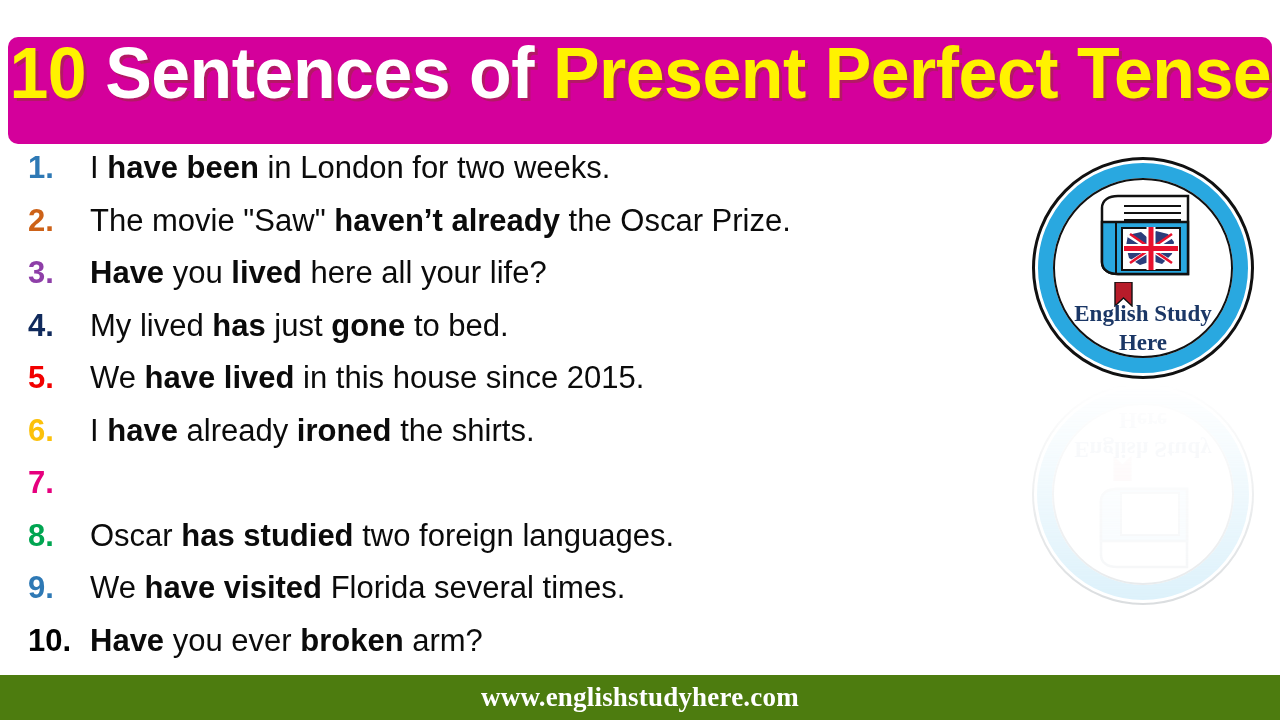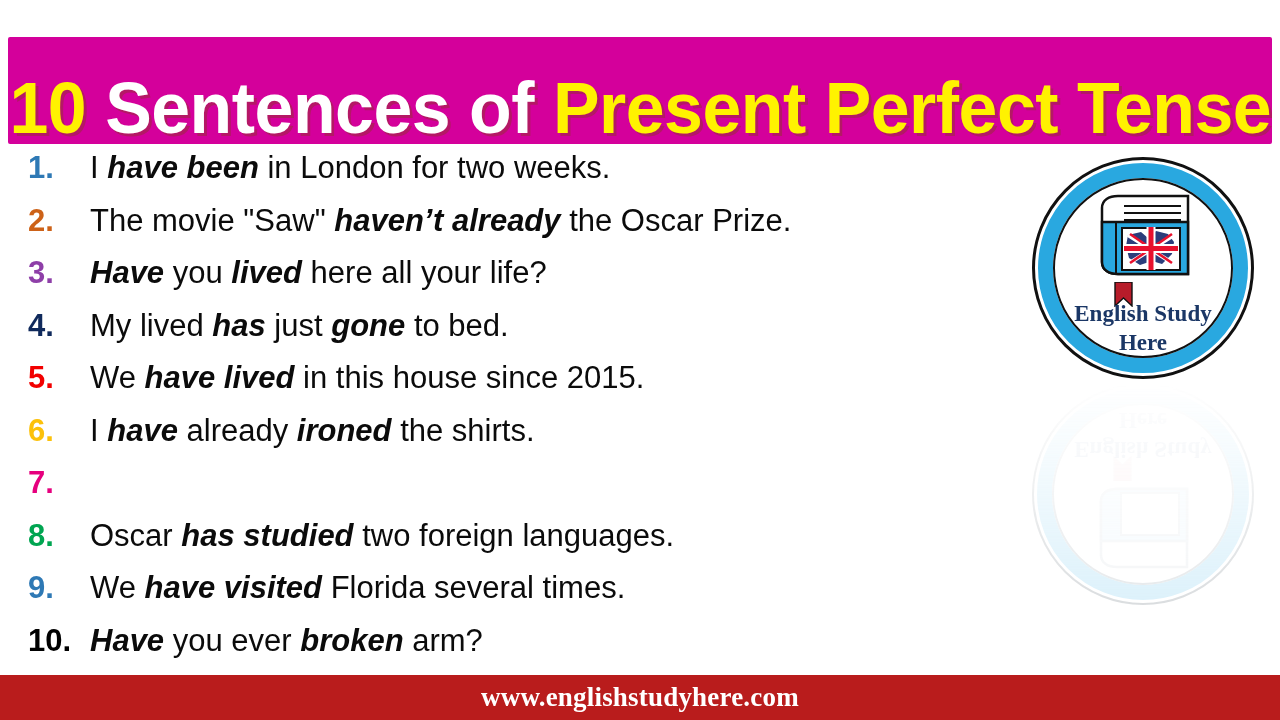--- a/index.html
+++ b/index.html
@@ -16,24 +16,24 @@
   }
 
   
   #title-banner {
     position: absolute;
     left: 8px;
     top: 37px;
     width: 1264px;
     height: 107px;
     background: #d4009b;
-    border-radius: 2px;
+    border-radius: 10px;
     box-sizing: border-box;
     display: flex;
-    align-items: flex-end;
+    align-items: flex-start;
     justify-content: center;
     overflow: hidden;
   }
   #title-text {
     font-family: "Liberation Sans Narrow", "Liberation Sans", sans-serif;
     font-weight: bold;
     font-size: 72px;
     line-height: 1;
     white-space: nowrap;
     letter-spacing: -0.5px;
@@ -66,21 +66,20 @@
   }
   .sentence {
     font-family: "Liberation Sans Narrow", "Liberation Sans", sans-serif;
     font-size: 31px;
     color: #0b0b0b;
     line-height: 1;
     white-space: nowrap;
   }
   .sentence b {
     font-weight: bold;
-    font-style: italic;
   }
 
   
   #logo-wrap {
     position: absolute;
     left: 1032px;
     top: 157px;
     width: 222px;
     height: 222px;
   }
@@ -193,21 +192,21 @@
   }
   #logo-reflection .ref-title .l2 { display:block; }
 
   
   #footer-bar {
     position: absolute;
     left: 0;
     top: 675px;
     width: 1280px;
     height: 45px;
-    background: #b91c1c;
+    background: #4d7c0f;
     display: flex;
     align-items: center;
     justify-content: center;
   }
   #footer-text {
     font-family: "Liberation Serif", serif;
     font-weight: bold;
     font-size: 27px;
     color: #ffffff;
     letter-spacing: 0.2px;

